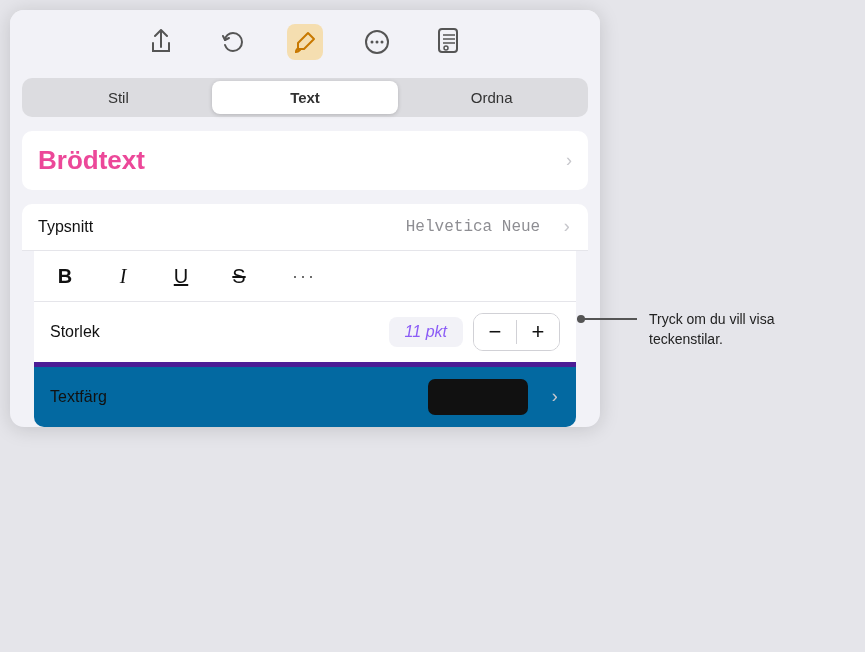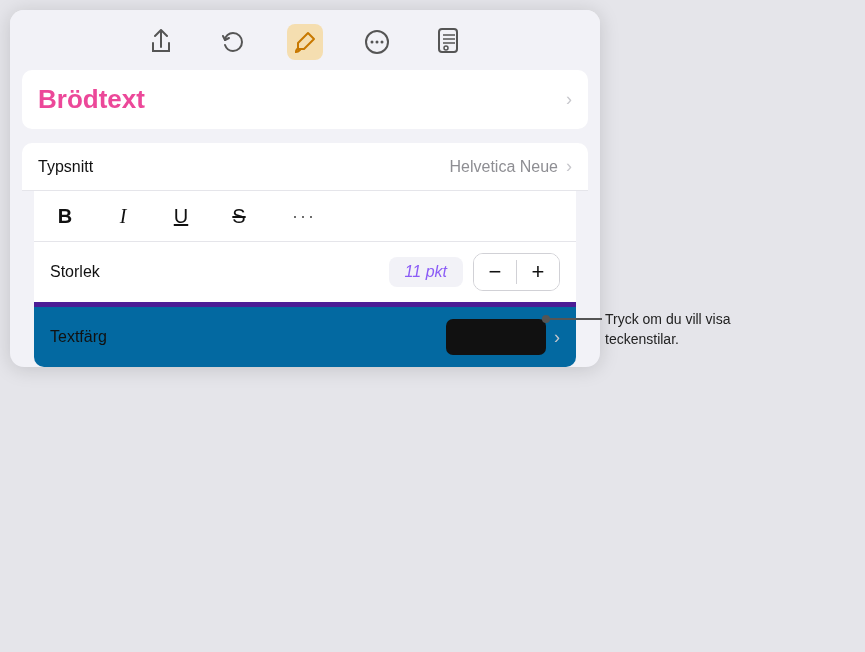--- a/index.html
+++ b/index.html
@@ -131,21 +131,22 @@
     .row-label {
       font-size: 16px;
       color: #111;
     }
 
     .row-value {
       display: flex;
       align-items: center;
       color: #8e8e93;
       font-size: 16px;
-      gap: 0;
+      gap: 13px;
+      font-family: Liberation Mono, monospace;
     }
 
     
     .style-row {
       background: #ffffff;
       margin: 0 12px 0;
       display: flex;
       align-items: center;
       justify-content: flex-start;
       padding: 10px 16px;
@@ -248,24 +249,24 @@
       width: 100px;
       height: 36px;
       background: #111111;
       border-radius: 7px;
     }
 
     
     .callout-container {
       position: absolute;
       top: 310px;
-      left: 542px;
+      left: 577px;
       display: flex;
       align-items: flex-start;
-      gap: 3px;
+      gap: 12px;
     }
 
     .callout-line {
       width: 60px;
       height: 2px;
       background: #555;
       margin-top: 8px;
       position: relative;
     }
 
@@ -345,20 +346,25 @@
       <svg width="24" height="28" viewBox="0 0 24 28" fill="none">
         <rect x="2" y="1" width="18" height="23" rx="3" stroke="#555" stroke-width="2" fill="none"></rect>
         <circle cx="9" cy="20" r="2" stroke="#555" stroke-width="1.5" fill="none"></circle>
         <line x1="6" y1="7" x2="18" y2="7" stroke="#555" stroke-width="1.5"></line>
         <line x1="6" y1="11" x2="18" y2="11" stroke="#555" stroke-width="1.5"></line>
         <line x1="6" y1="15" x2="18" y2="15" stroke="#555" stroke-width="1.5"></line>
       </svg>
     </div>
   </div>
 
+  <div class="tabs">
+    <div class="tab">Stil</div>
+    <div class="tab active">Text</div>
+    <div class="tab">Ordna</div>
+  </div>
 
 
   <div class="paragraph-style-box">
     <span class="paragraph-style-name">Brödtext</span>
     <span class="chevron">›</span>
   </div>
 
   <div class="rows-container">
 
     <div class="row">

